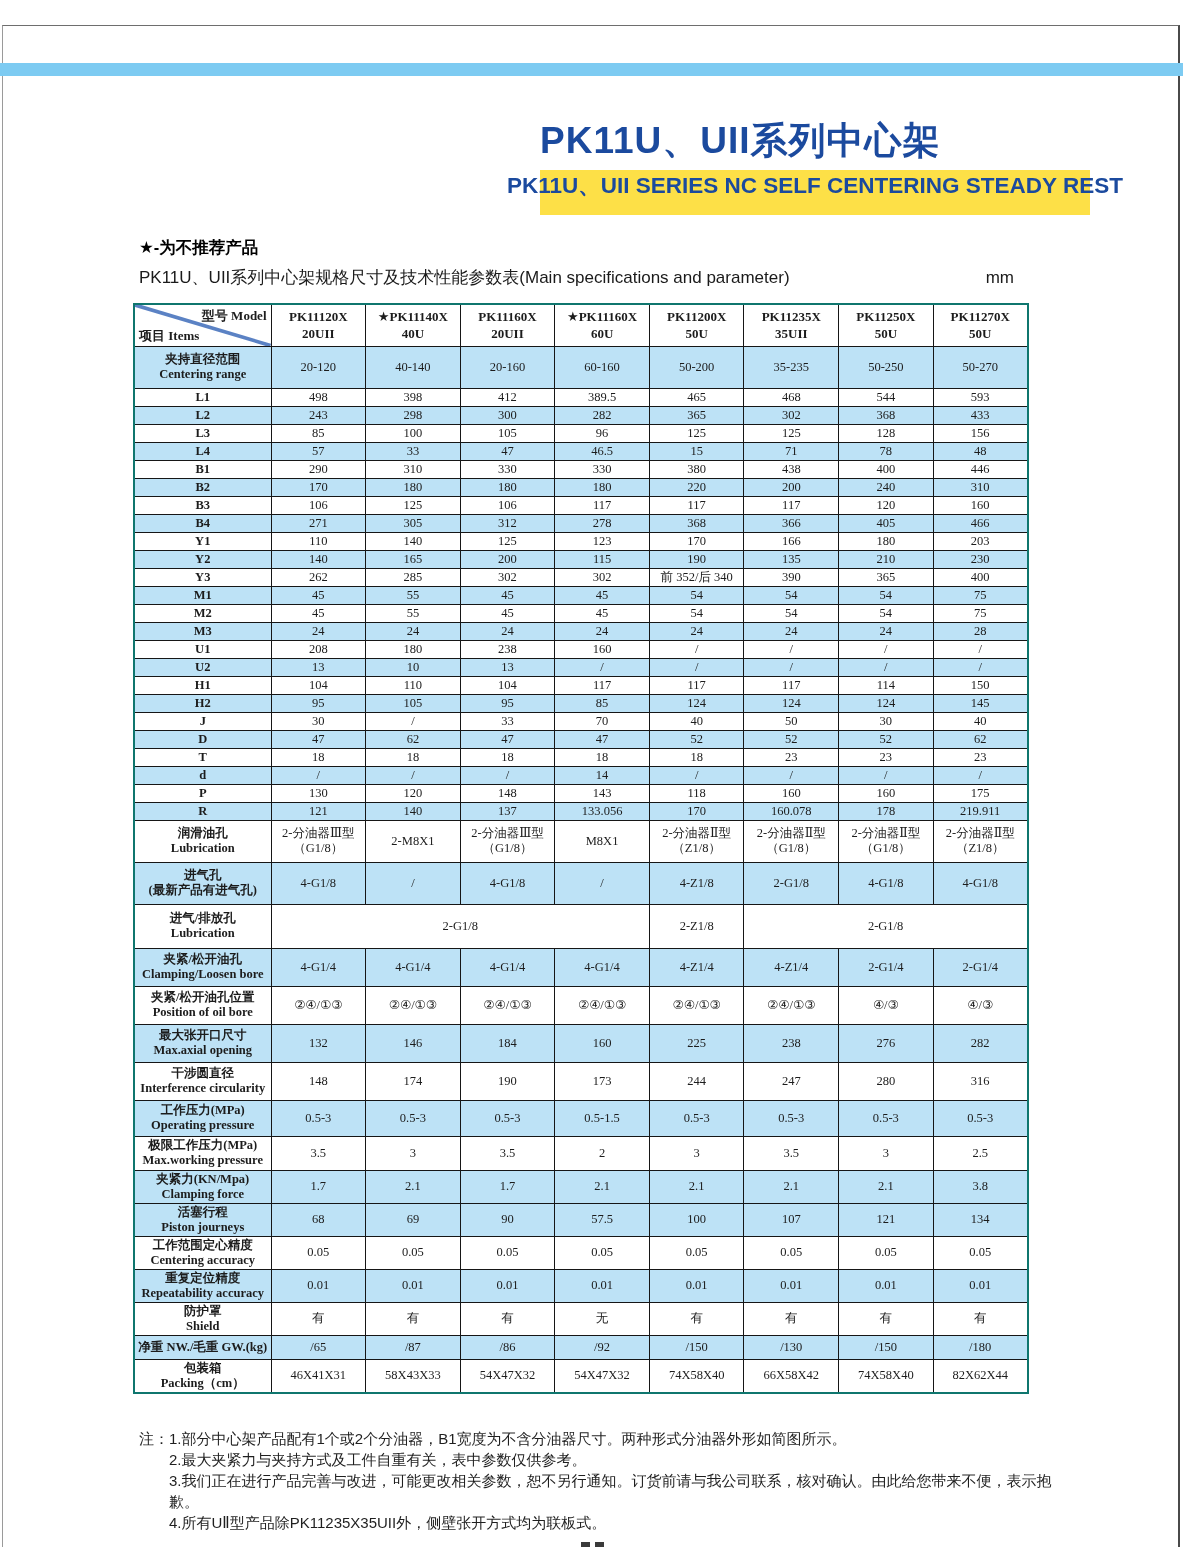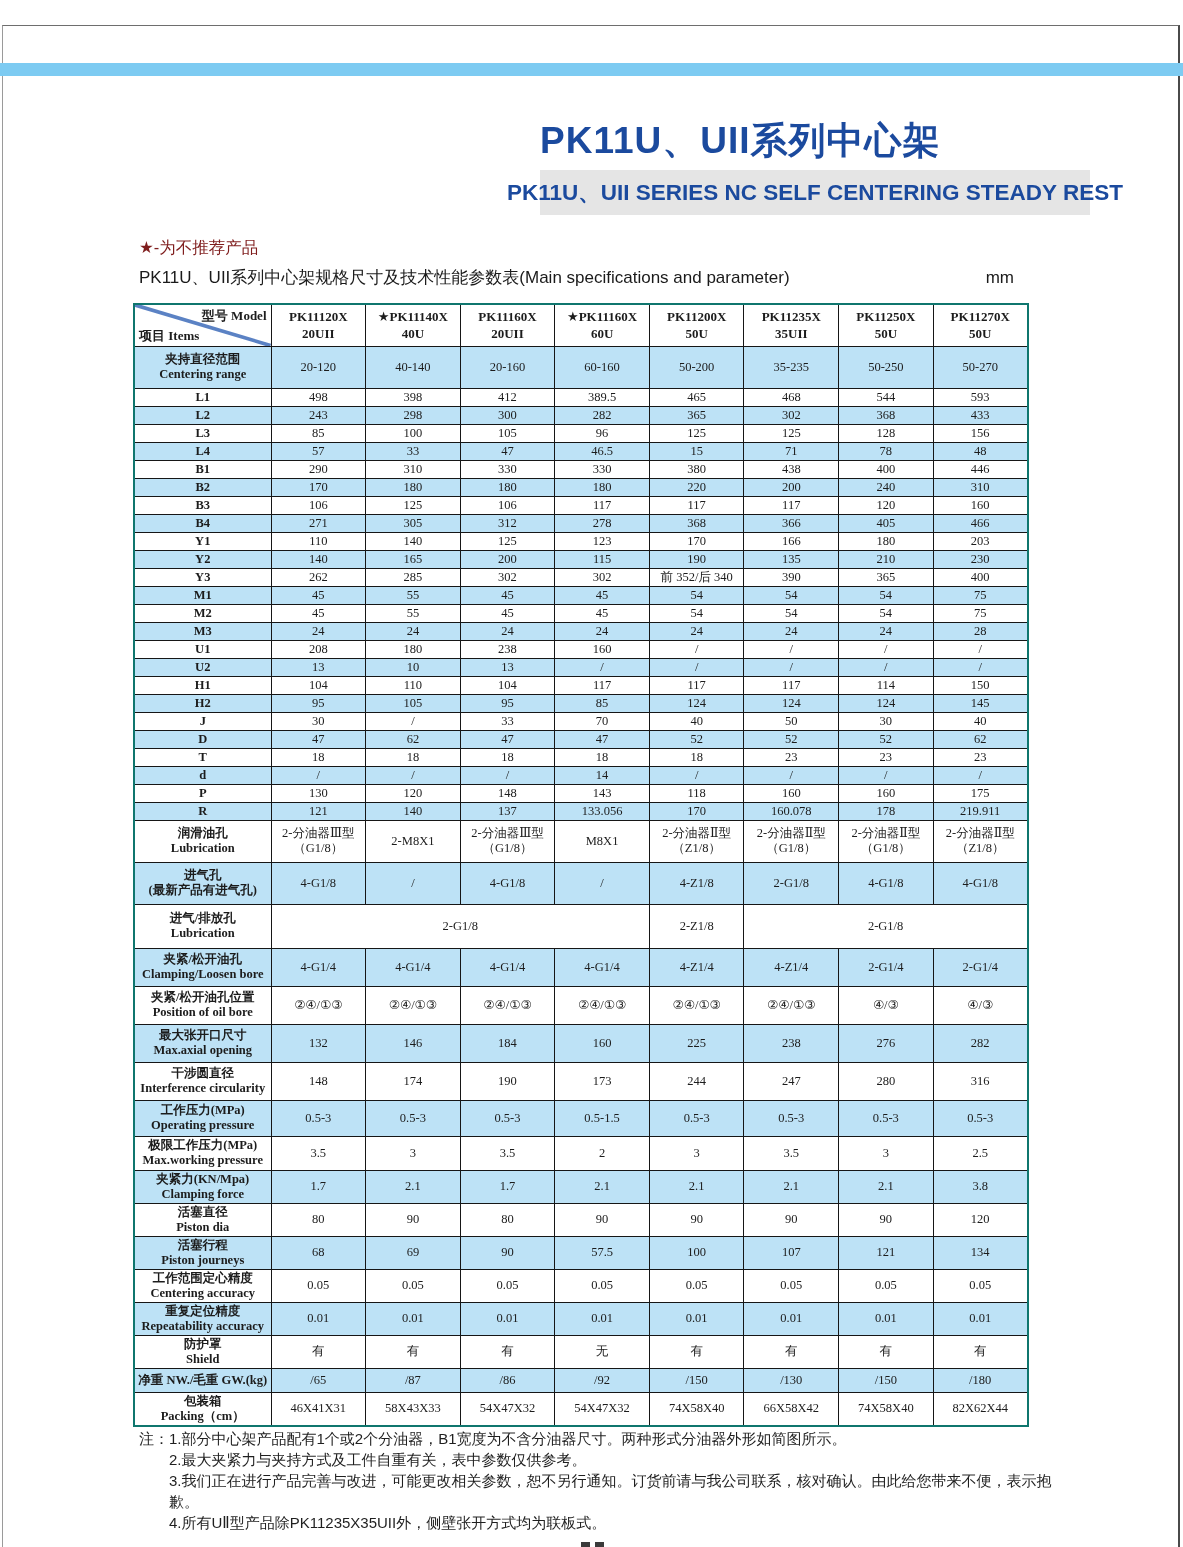--- a/index.html
+++ b/index.html
@@ -14,26 +14,26 @@
     pointer-events:none;
   }
   .top-bar{
     position:absolute;left:0;top:63px;width:1183px;height:13px;background:#7dcbf2;
   }
   .title-cn{
     position:absolute;left:540px;top:116px;width:552px;
     font-size:37px;font-weight:bold;color:#1b4a9e;letter-spacing:1px;white-space:nowrap;
   }
   .banner{
-    position:absolute;left:540px;top:170px;width:550px;height:45px;background:#e5e5e5;
-    display:flex;align-items:center;justify-content:center;
+    position:absolute;left:540px;top:170px;width:550px;height:45px;background:#fde047;
+    display:flex;align-items:flex-start;justify-content:center;
   }
   .banner span{font-size:22.5px;font-weight:bold;color:#1b4a9e;white-space:nowrap;}
   .star-note{
-    position:absolute;left:139px;top:237px;font-size:16.5px;color:#7f1d1d;font-weight:normal;
+    position:absolute;left:139px;top:237px;font-size:16.5px;color:#000000;font-weight:bold;
   }
   .caption-row{
     position:absolute;left:139px;top:266px;width:875px;
     display:flex;justify-content:space-between;align-items:baseline;
   }
   .caption-row .cap{font-size:17px;color:#1a1a1a;}
   .caption-row .unit{font-size:17px;color:#1a1a1a;}
   
   .tbl-wrap{position:absolute;left:133px;top:303px;}
   table.spec{
@@ -1144,50 +1144,20 @@
           <td>
             <div>2.1</div>
           </td>
           <td>
             <div>2.1</div>
           </td>
           <td>
             <div>3.8</div>
           </td>
         </tr>
-        <tr class="white" style="height: 33px;">
-          <th class="row-h">
-            <div>活塞直径</div>
-            <div class="en">Piston dia</div>
-          </th>
-          <td>
-            <div>80</div>
-          </td>
-          <td>
-            <div>90</div>
-          </td>
-          <td>
-            <div>80</div>
-          </td>
-          <td>
-            <div>90</div>
-          </td>
-          <td>
-            <div>90</div>
-          </td>
-          <td>
-            <div>90</div>
-          </td>
-          <td>
-            <div>90</div>
-          </td>
-          <td>
-            <div>120</div>
-          </td>
-        </tr>
         <tr class="blue" style="height: 33px;">
           <th class="row-h">
             <div>活塞行程</div>
             <div class="en">Piston journeys</div>
           </th>
           <td>
             <div>68</div>
           </td>
           <td>
             <div>69</div>

